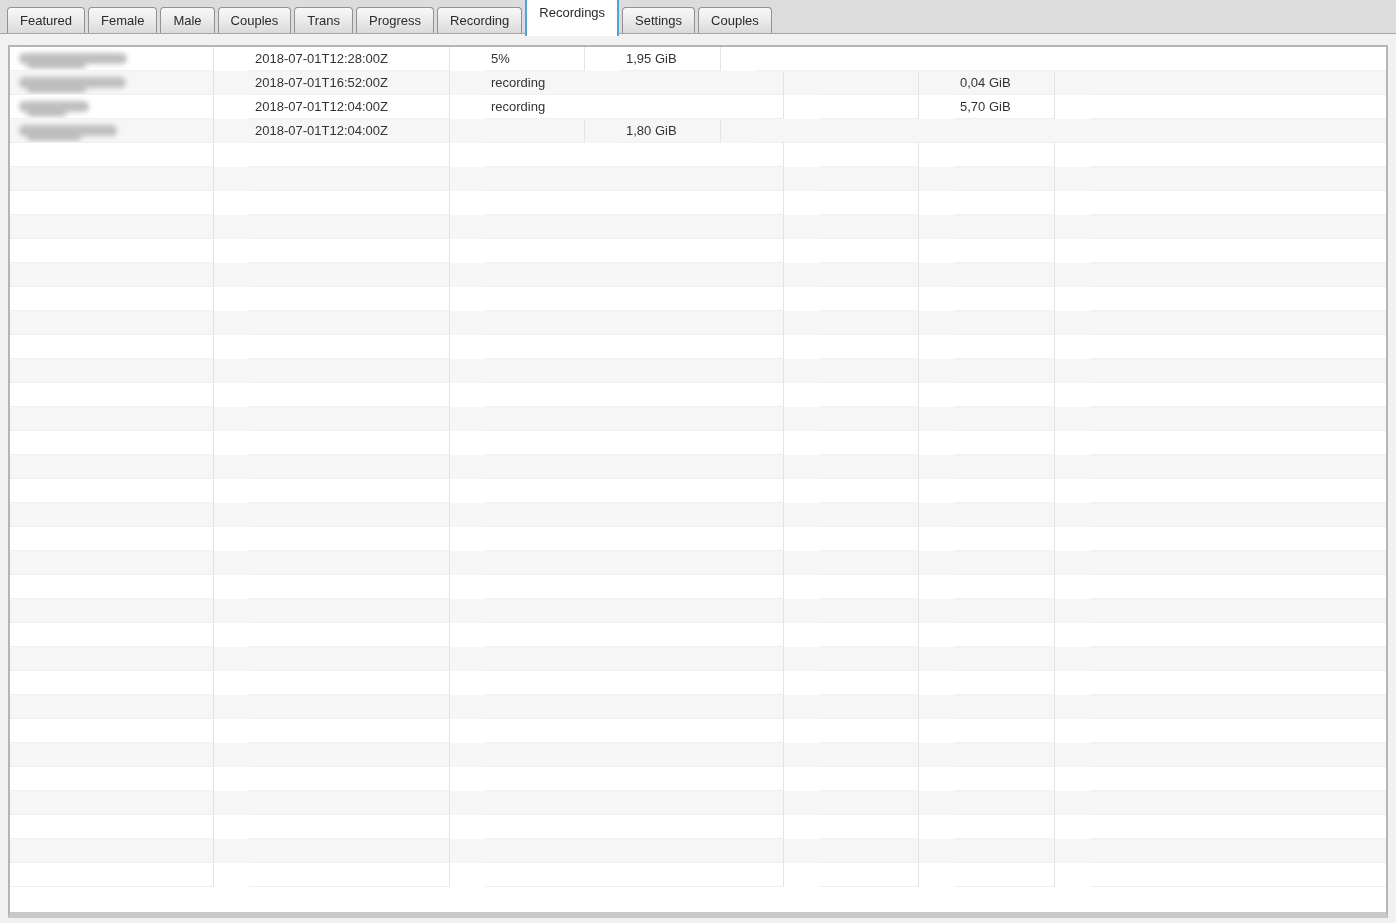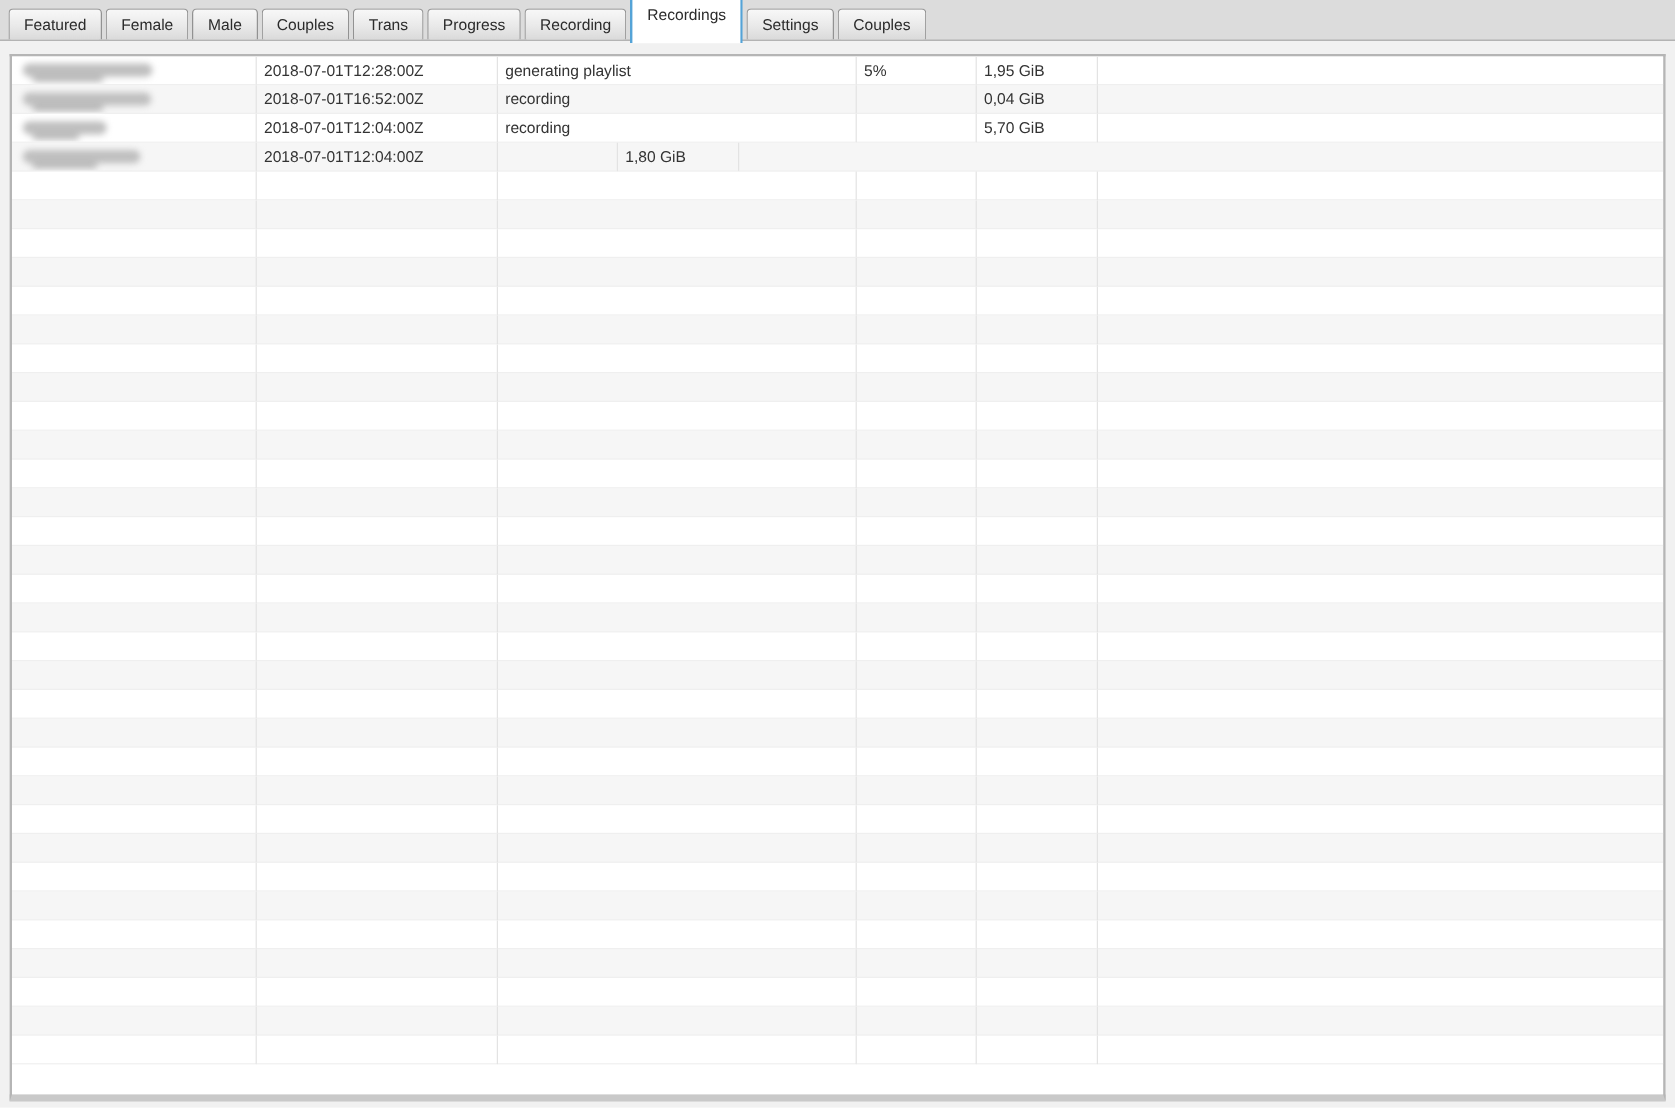--- a/index.html
+++ b/index.html
@@ -63,21 +63,21 @@
   }
   .thead .cell {
     font-weight:bold;
     color:#1a1a1a;
     justify-content:center;
     border-right:1px solid #b8b8b8;
     line-height:24px;
   }
   .thead .cell.c-fill { border-right:none; }
 
-  .row { display:flex; height:24px; background:#ffffff; }
+  .row { display:flex; height:24px; background:#ffffff;gap:35px; }
   .row:nth-child(even) { background:#f6f6f6; }
   .cell {
     display:flex;
     align-items:center;
     padding:0 6px;
     overflow:hidden;
     white-space:nowrap;
     border-right:1px solid #e3e3e3;
     border-bottom:1px solid #efefef;
   }
@@ -148,21 +148,20 @@
 <div class="table">
 
 
   <div>
 
     <div class="row">
       <div class="cell c-model">
           <span class="blur-blob" style="width: 108px;"></span>
         </div>
       <div class="cell c-date">2018-07-01T12:28:00Z</div>
-      <div class="cell c-status">generating playlist</div>
       <div class="cell c-progress">5%</div>
       <div class="cell c-size">1,95 GiB</div>
       <div class="cell c-fill"></div>
     </div>
 
     <div class="row">
       <div class="cell c-model">
           <span class="blur-blob" style="width: 107px;"></span>
         </div>
       <div class="cell c-date">2018-07-01T16:52:00Z</div>

